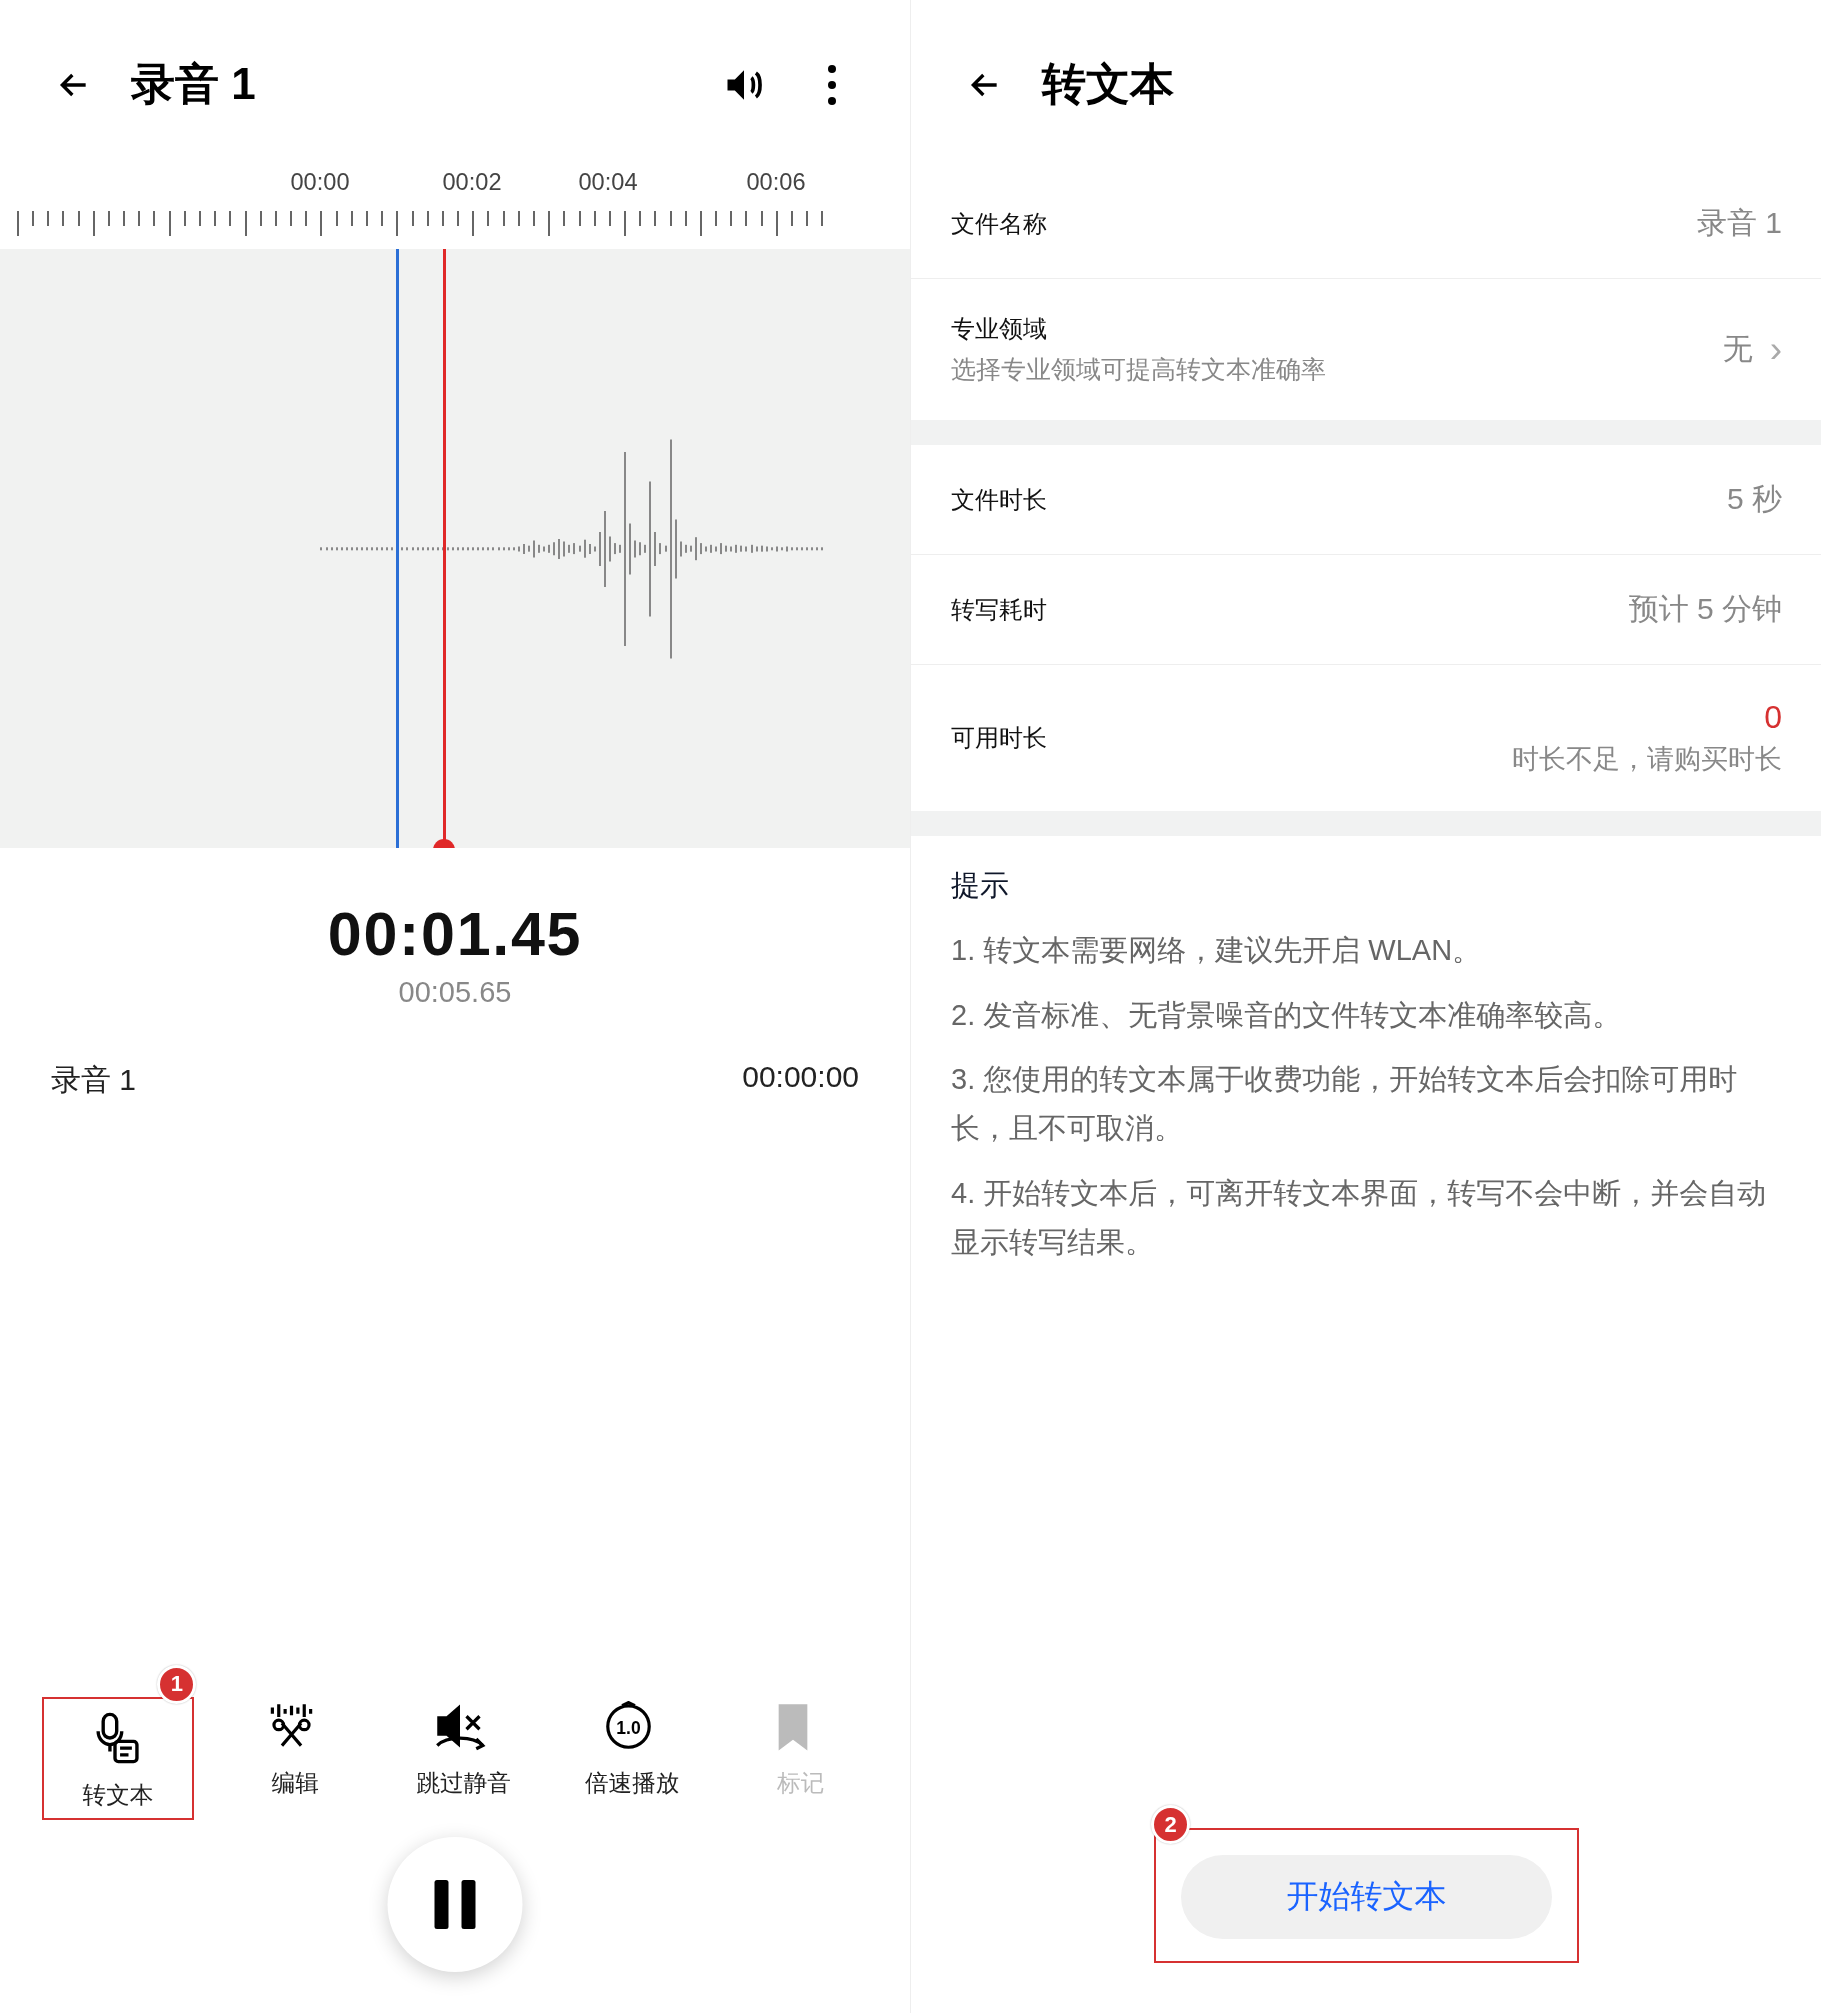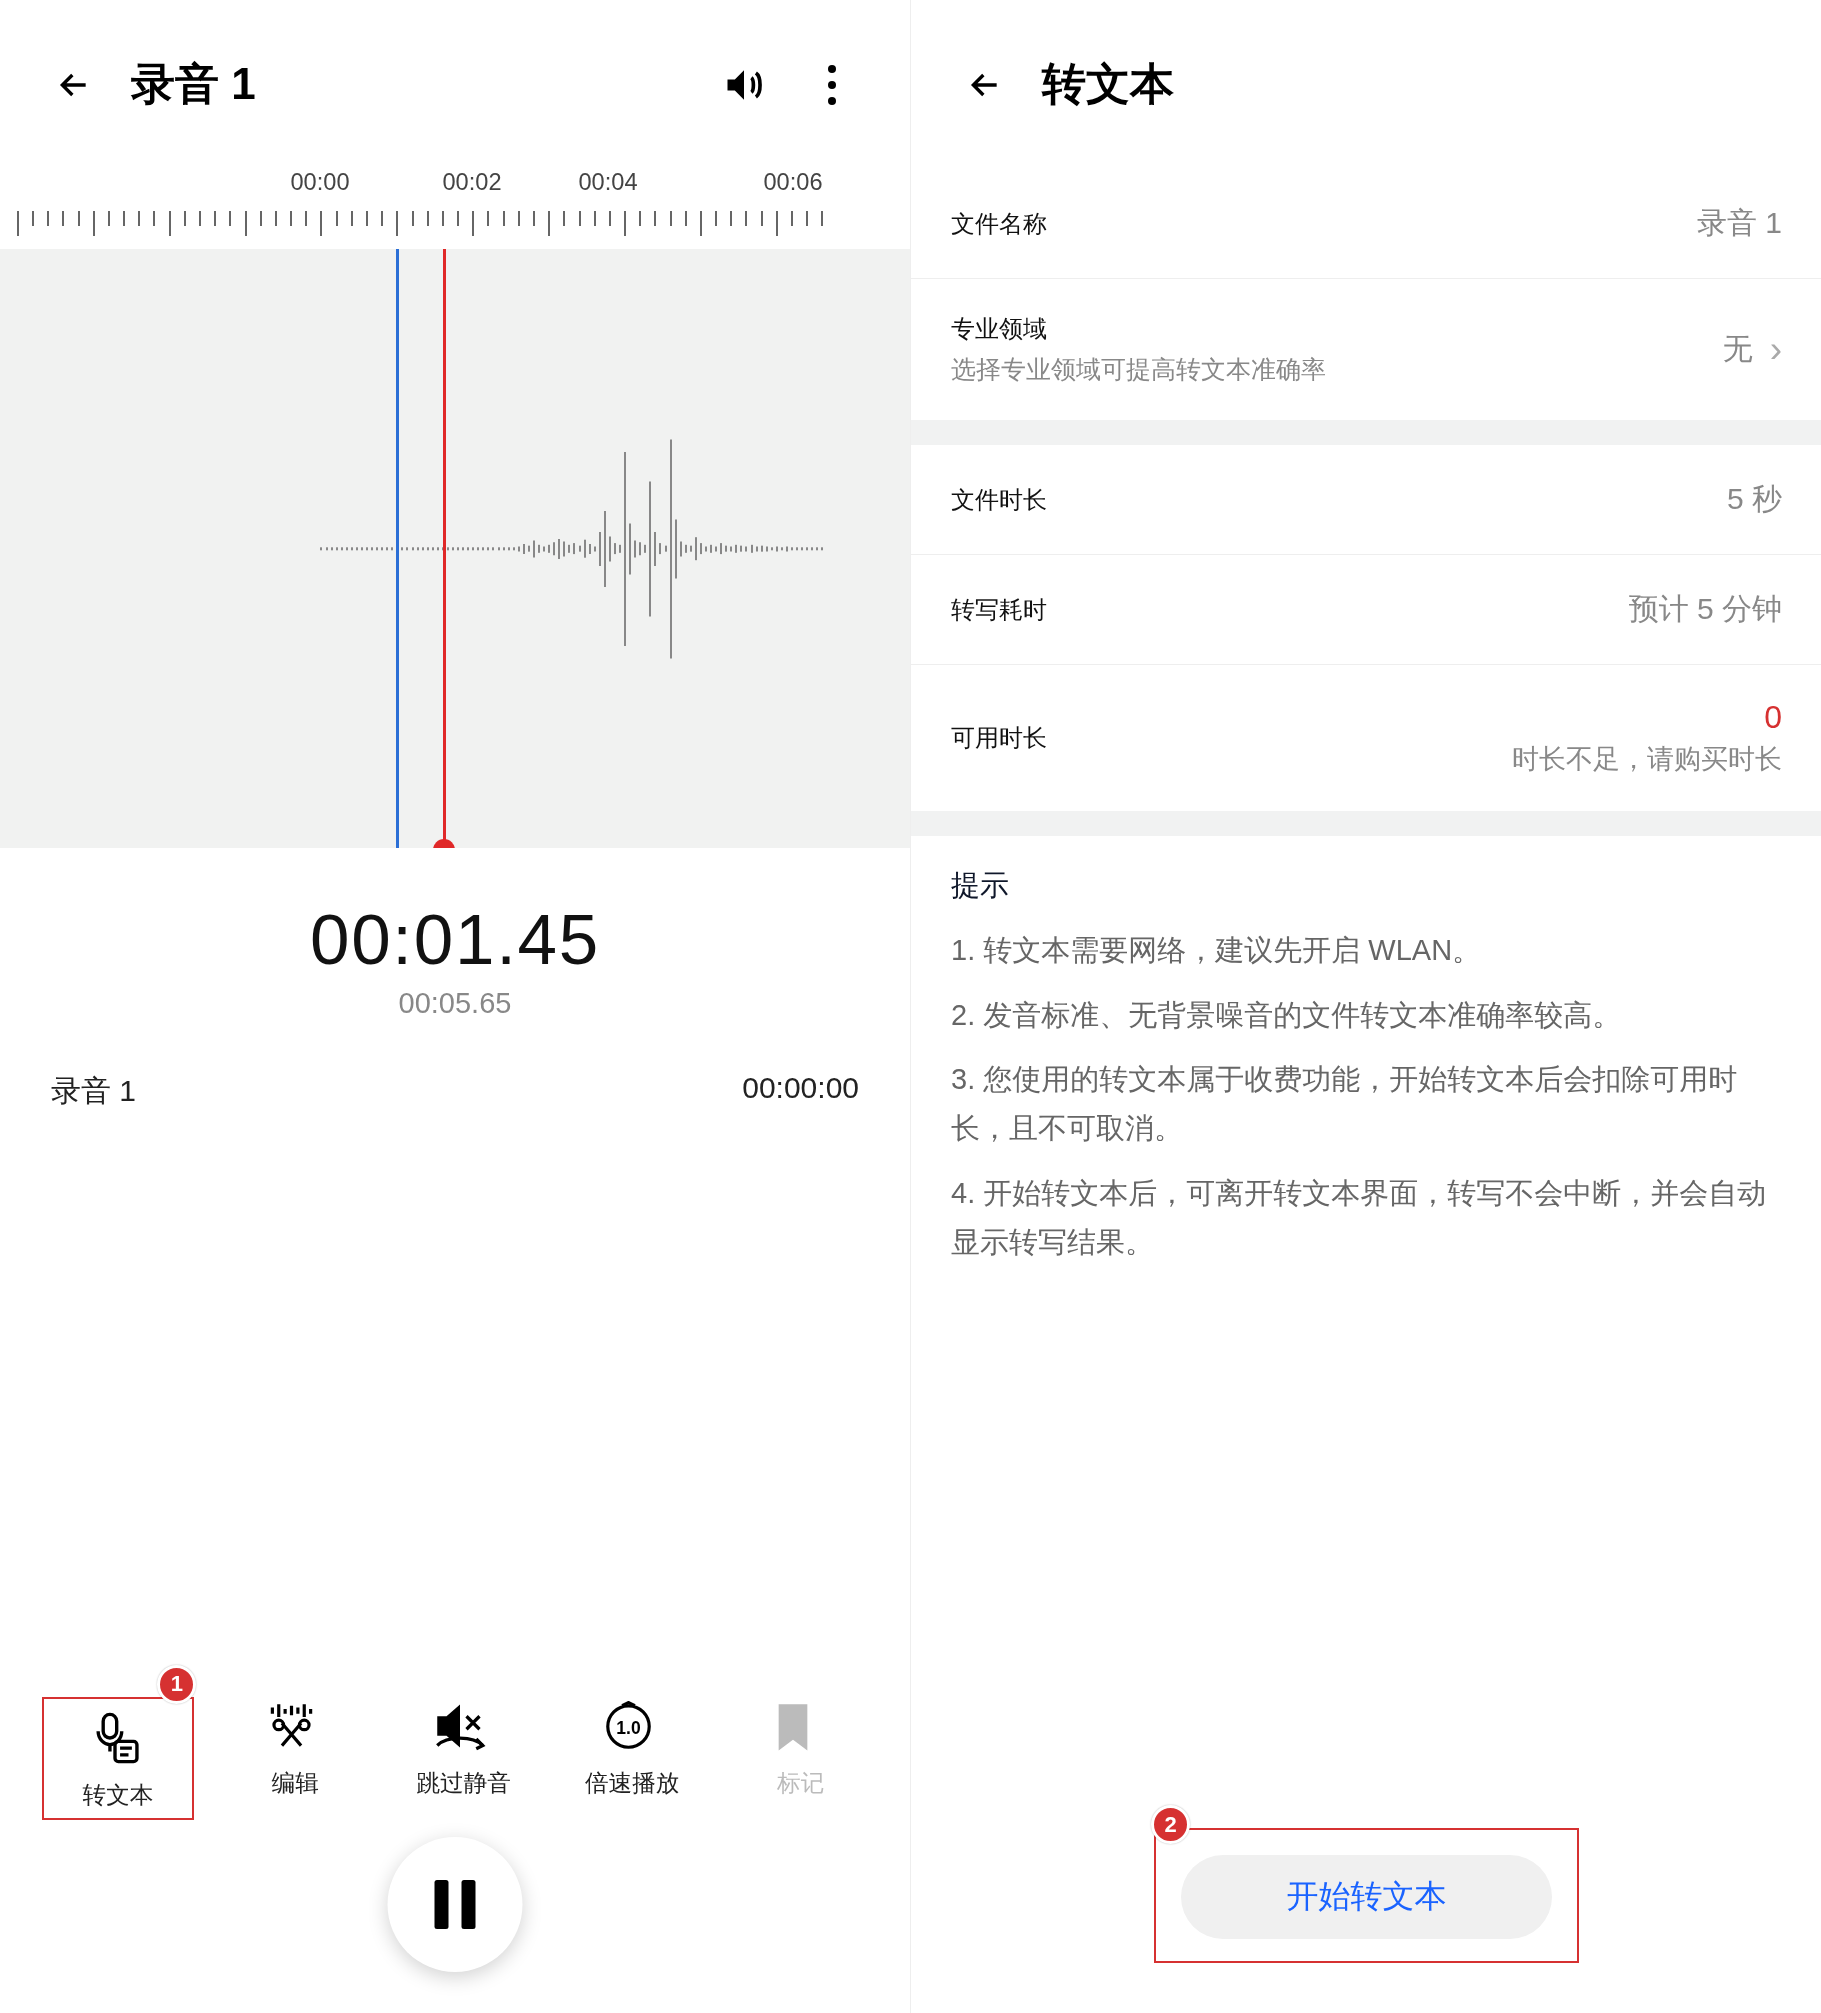--- a/index.html
+++ b/index.html
@@ -24,21 +24,21 @@
   .tick.major { height: 25px; }
 
   .wave-area { position: relative; height: 599px; background: #f1f2f1; overflow: hidden; }
   .wave-mid { position: absolute; top: 50%; left: 0; right: 0; }
   .wv-bar { position: absolute; width: 1.7px; background: #888; transform: translateY(-50%); }
   .blue-line { position: absolute; top: -38px; bottom: 0; width: 2.5px; background: #2b6fd6; left: 396px; }
   .red-line  { position: absolute; top: -38px; bottom: -20px; width: 3.4px; background: #e02828; left: 443px; }
   .red-dot   { position: absolute; width: 22px; height: 22px; border-radius: 50%; background: #e02828; left: 433px; top: 590px; }
 
   .big-time-wrap { text-align: center; margin-top: 51px; }
-  .big-time { font-size: 71px; font-weight: 400; color: #111; letter-spacing: 1.7px; }
+  .big-time { font-size: 61px; font-weight: 700; color: #111; letter-spacing: 1.7px; }
   .small-time { font-size: 29px; color: #888; margin-top: 6.7px; }
 
   .rec-row { display: flex; justify-content: space-between; padding: 51px 51px 0; font-size: 30px; color: #222; }
 
   .tools { position: absolute; bottom: 194px; left: 0; right: 0; display: flex; justify-content: space-around; padding: 0 25px; }
   .tool { display: flex; flex-direction: column; align-items: center; width: 135px; }
   .tool-icon { width: 59px; height: 59px; display: flex; align-items: center; justify-content: flex-start; }
   .tool-label { font-size: 23.6px; margin-top: 11.8px; color: #222; }
   .tool.disabled .tool-label { color: #bbb; }
   .tool.disabled svg { stroke: #bbb; fill: #bbb; }
@@ -100,21 +100,21 @@
             <circle cx="2" cy="10" r="2"></circle>
             <circle cx="2" cy="18" r="2"></circle>
           </svg>
       </div>
     </div>
 
     <div class="timeline-labels">
       <span class="tl-lbl" style="left:320px">00:00</span>
       <span class="tl-lbl" style="left:472px">00:02</span>
       <span class="tl-lbl" style="left:608px">00:04</span>
-      <span class="tl-lbl" style="left:793px">00:06</span>
+      <span class="tl-lbl" style="left:776px">00:06</span>
     </div>
 
     <div class="ruler" id="ruler">
         <div class="tick major" style="left: 17px;"></div>
         <div class="tick minor" style="left: 32px;"></div>
         <div class="tick minor" style="left: 47px;"></div>
         <div class="tick minor" style="left: 62px;"></div>
         <div class="tick minor" style="left: 78px;"></div>
         <div class="tick major" style="left: 93px;"></div>
         <div class="tick minor" style="left: 108px;"></div>

